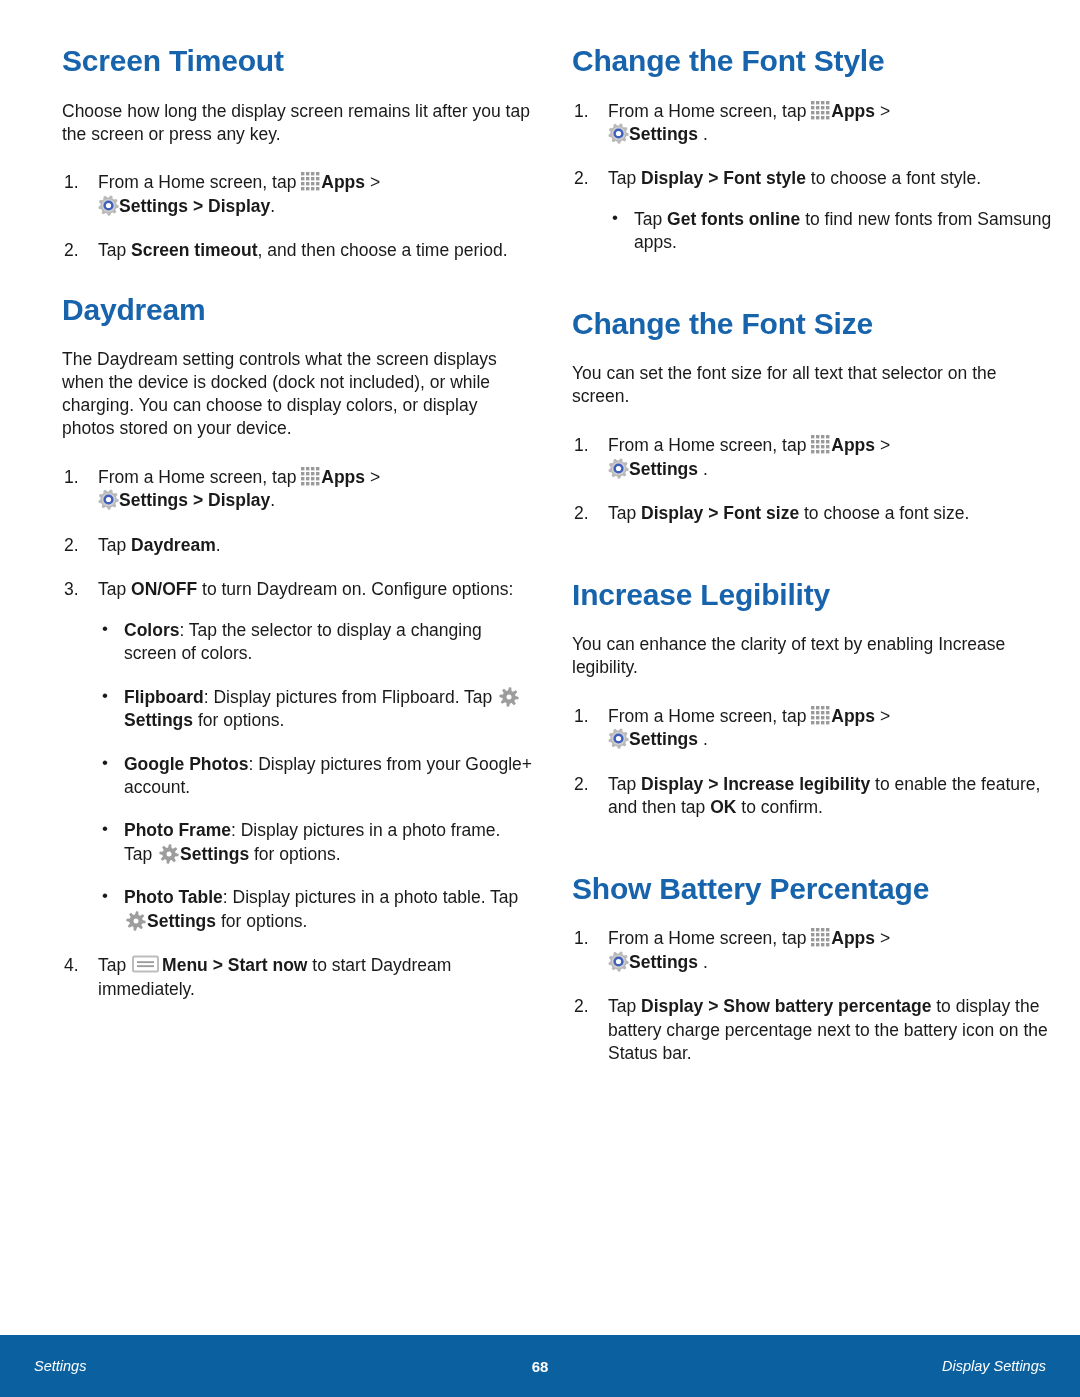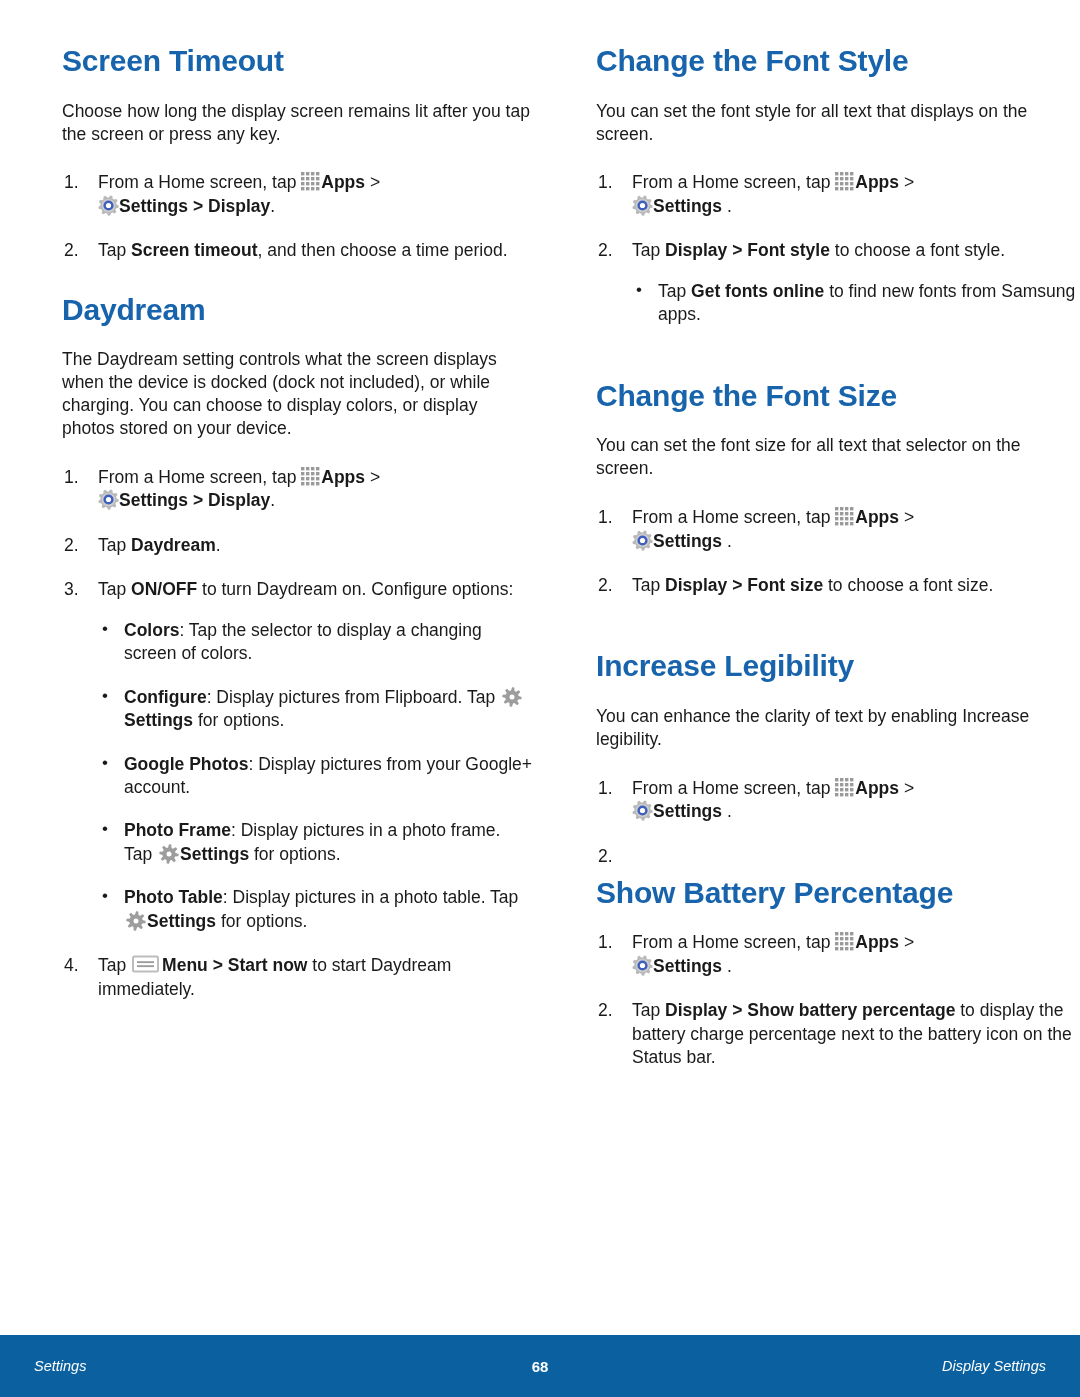--- a/index.html
+++ b/index.html
@@ -17,21 +17,21 @@
   .page {
     position: absolute;
     left: 0; top: 0;
     width: 1080px;
     height: 1330px;
     padding: 44px 40px 0 62px;
   }
 
   .columns {
     display: flex;
-    gap: 64px;
+    gap: 40px;
     align-items: flex-start;
   }
   .col { width: 470px; flex: 0 0 470px; }
   .col-right { width: 480px; flex: 0 0 480px; }
 
   h2.section-title {
     color: #1763ac;
     font-size: 30px;
     font-weight: bold;
     line-height: 1.12;
@@ -226,21 +226,21 @@
                     <rect x="15" y="15" width="3.4" height="3.4" fill="#9a9a9a"></rect>
                   </svg></span><b>Apps</b><span>  &gt; </span><br><span class="gear-icon"><svg width="21" height="21" viewBox="0 0 21 21">
                     <path d="M20.70,10.50L20.46,12.69L18.11,13.27L17.34,14.84L18.31,17.06L16.72,18.58L14.55,17.51L12.95,18.22L12.27,20.55L10.07,20.69L9.09,18.48L7.41,17.99L5.40,19.33L3.62,18.03L4.30,15.71L3.32,14.25L0.92,13.99L0.39,11.85L2.40,10.50L2.59,8.76L0.92,7.01L1.89,5.03L4.30,5.29L5.56,4.08L5.40,1.67L7.42,0.78L9.09,2.52L10.84,2.41L12.27,0.45L14.39,1.07L14.55,3.49L15.96,4.52L18.31,3.94L19.54,5.77L18.11,7.73L18.53,9.43Z" fill="#b9b9b9"></path>
                     <circle cx="10.5" cy="10.5" r="6.6" fill="#cfcfcf"></circle>
                     <circle cx="10.5" cy="10.5" r="5.1" fill="#3f5fbf"></circle>
                     <circle cx="10.5" cy="10.5" r="2.6" fill="#ffffff"></circle>
                   </svg></span><b>Settings</b><b>  &gt; Display</b><span>.</span></span></li>
             <li><span class="num">2.</span><span><span>Tap </span><b>Daydream</b><span>.</span></span></li>
             <li><span class="num">3.</span><span><span>Tap </span><b>ON/OFF</b><span> to turn Daydream on. Configure options:</span></span><ul class="bullets">
                 <li><span class="dot">•</span><span><b>Colors</b><span>: Tap the selector to display a changing screen of colors.</span></span></li>
-                <li><span class="dot">•</span><span><b>Configure</b><span>: Display pictures from Flipboard. Tap </span><span class="gear-plain"><svg width="20" height="20" viewBox="0 0 20 20">
+                <li><span class="dot">•</span><span><b>Flipboard</b><span>: Display pictures from Flipboard. Tap </span><span class="gear-plain"><svg width="20" height="20" viewBox="0 0 20 20">
                         <path d="M19.70,10.00L19.41,12.34L16.10,12.53L15.31,13.92L16.86,16.86L15.00,18.31L12.53,16.10L10.98,16.53L10.00,19.70L7.66,19.41L7.47,16.10L6.08,15.31L3.14,16.86L1.69,15.00L3.90,12.53L3.47,10.98L0.30,10.00L0.59,7.66L3.90,7.47L4.69,6.08L3.14,3.14L5.00,1.69L7.47,3.90L9.02,3.47L10.00,0.30L12.34,0.59L12.53,3.90L13.92,4.69L16.86,3.14L18.31,5.00L16.10,7.47L16.53,9.02Z" fill="#9d9d9d"></path>
                         <circle cx="10" cy="10" r="2.5" fill="#ffffff"></circle>
                       </svg></span><b>Settings</b><span> for options.</span></span></li>
                 <li><span class="dot">•</span><span><b>Google Photos</b><span>: Display pictures from your Google+ account.</span></span></li>
                 <li><span class="dot">•</span><span><b>Photo Frame</b><span>: Display pictures in a photo frame. Tap </span><span class="gear-plain"><svg width="20" height="20" viewBox="0 0 20 20">
                         <path d="M19.70,10.00L19.41,12.34L16.10,12.53L15.31,13.92L16.86,16.86L15.00,18.31L12.53,16.10L10.98,16.53L10.00,19.70L7.66,19.41L7.47,16.10L6.08,15.31L3.14,16.86L1.69,15.00L3.90,12.53L3.47,10.98L0.30,10.00L0.59,7.66L3.90,7.47L4.69,6.08L3.14,3.14L5.00,1.69L7.47,3.90L9.02,3.47L10.00,0.30L12.34,0.59L12.53,3.90L13.92,4.69L16.86,3.14L18.31,5.00L16.10,7.47L16.53,9.02Z" fill="#9d9d9d"></path>
                         <circle cx="10" cy="10" r="2.5" fill="#ffffff"></circle>
                       </svg></span><b>Settings</b><span>  for options.</span></span></li>
                 <li><span class="dot">•</span><span><b>Photo Table</b><span>: Display pictures in a photo table. Tap </span><span class="gear-plain"><svg width="20" height="20" viewBox="0 0 20 20">
                         <path d="M19.70,10.00L19.41,12.34L16.10,12.53L15.31,13.92L16.86,16.86L15.00,18.31L12.53,16.10L10.98,16.53L10.00,19.70L7.66,19.41L7.47,16.10L6.08,15.31L3.14,16.86L1.69,15.00L3.90,12.53L3.47,10.98L0.30,10.00L0.59,7.66L3.90,7.47L4.69,6.08L3.14,3.14L5.00,1.69L7.47,3.90L9.02,3.47L10.00,0.30L12.34,0.59L12.53,3.90L13.92,4.69L16.86,3.14L18.31,5.00L16.10,7.47L16.53,9.02Z" fill="#9d9d9d"></path>
@@ -251,21 +251,20 @@
                     <rect x="1" y="1.5" width="25" height="15" rx="1.5" ry="1.5" fill="none" stroke="#bdbdbd" stroke-width="2"></rect>
                     <rect x="5" y="6.2" width="17" height="1.9" fill="#9d9d9d"></rect>
                     <rect x="5" y="10.2" width="17" height="1.9" fill="#9d9d9d"></rect>
                   </svg></span><b>Menu &gt; Start now</b><span> to start Daydream immediately.</span></span></li>
           </ol>
         </div>
       </div>
     <div class="col-right" id="right-col">
         <div class="sec">
           <h2 class="section-title">Change the Font Style</h2>
-          <p class="intro">You can set the font style for all text that displays on the screen.</p>
           <ol class="steps">
             <li><span class="num">1.</span><span><span>From a Home screen, tap </span><span class="apps-icon"><svg width="19" height="19" viewBox="0 0 19 19">
                     <rect x="0" y="0" width="3.4" height="3.4" fill="#9a9a9a"></rect>
                     <rect x="5" y="0" width="3.4" height="3.4" fill="#9a9a9a"></rect>
                     <rect x="10" y="0" width="3.4" height="3.4" fill="#9a9a9a"></rect>
                     <rect x="15" y="0" width="3.4" height="3.4" fill="#9a9a9a"></rect>
                     <rect x="0" y="5" width="3.4" height="3.4" fill="#9a9a9a"></rect>
                     <rect x="5" y="5" width="3.4" height="3.4" fill="#9a9a9a"></rect>
                     <rect x="10" y="5" width="3.4" height="3.4" fill="#9a9a9a"></rect>
                     <rect x="15" y="5" width="3.4" height="3.4" fill="#9a9a9a"></rect>
@@ -338,21 +337,21 @@
                     <rect x="0" y="15" width="3.4" height="3.4" fill="#9a9a9a"></rect>
                     <rect x="5" y="15" width="3.4" height="3.4" fill="#9a9a9a"></rect>
                     <rect x="10" y="15" width="3.4" height="3.4" fill="#9a9a9a"></rect>
                     <rect x="15" y="15" width="3.4" height="3.4" fill="#9a9a9a"></rect>
                   </svg></span><b>Apps</b><span> &gt; </span><br><span class="gear-icon"><svg width="21" height="21" viewBox="0 0 21 21">
                     <path d="M20.70,10.50L20.46,12.69L18.11,13.27L17.34,14.84L18.31,17.06L16.72,18.58L14.55,17.51L12.95,18.22L12.27,20.55L10.07,20.69L9.09,18.48L7.41,17.99L5.40,19.33L3.62,18.03L4.30,15.71L3.32,14.25L0.92,13.99L0.39,11.85L2.40,10.50L2.59,8.76L0.92,7.01L1.89,5.03L4.30,5.29L5.56,4.08L5.40,1.67L7.42,0.78L9.09,2.52L10.84,2.41L12.27,0.45L14.39,1.07L14.55,3.49L15.96,4.52L18.31,3.94L19.54,5.77L18.11,7.73L18.53,9.43Z" fill="#b9b9b9"></path>
                     <circle cx="10.5" cy="10.5" r="6.6" fill="#cfcfcf"></circle>
                     <circle cx="10.5" cy="10.5" r="5.1" fill="#3f5fbf"></circle>
                     <circle cx="10.5" cy="10.5" r="2.6" fill="#ffffff"></circle>
                   </svg></span><b>Settings</b><span> .</span></span></li>
-            <li><span class="num">2.</span></li>
+            <li><span class="num">2.</span><span><span>Tap </span><b>Display &gt; Increase legibility</b><span> to enable the feature, and then tap </span><b>OK</b><span> to confirm.</span></span></li>
           </ol>
         </div>
         <div class="sec gap-xl">
           <h2 class="section-title">Show Battery Percentage</h2>
           <ol class="steps">
             <li><span class="num">1.</span><span><span>From a Home screen, tap </span><span class="apps-icon"><svg width="19" height="19" viewBox="0 0 19 19">
                     <rect x="0" y="0" width="3.4" height="3.4" fill="#9a9a9a"></rect>
                     <rect x="5" y="0" width="3.4" height="3.4" fill="#9a9a9a"></rect>
                     <rect x="10" y="0" width="3.4" height="3.4" fill="#9a9a9a"></rect>
                     <rect x="15" y="0" width="3.4" height="3.4" fill="#9a9a9a"></rect>

